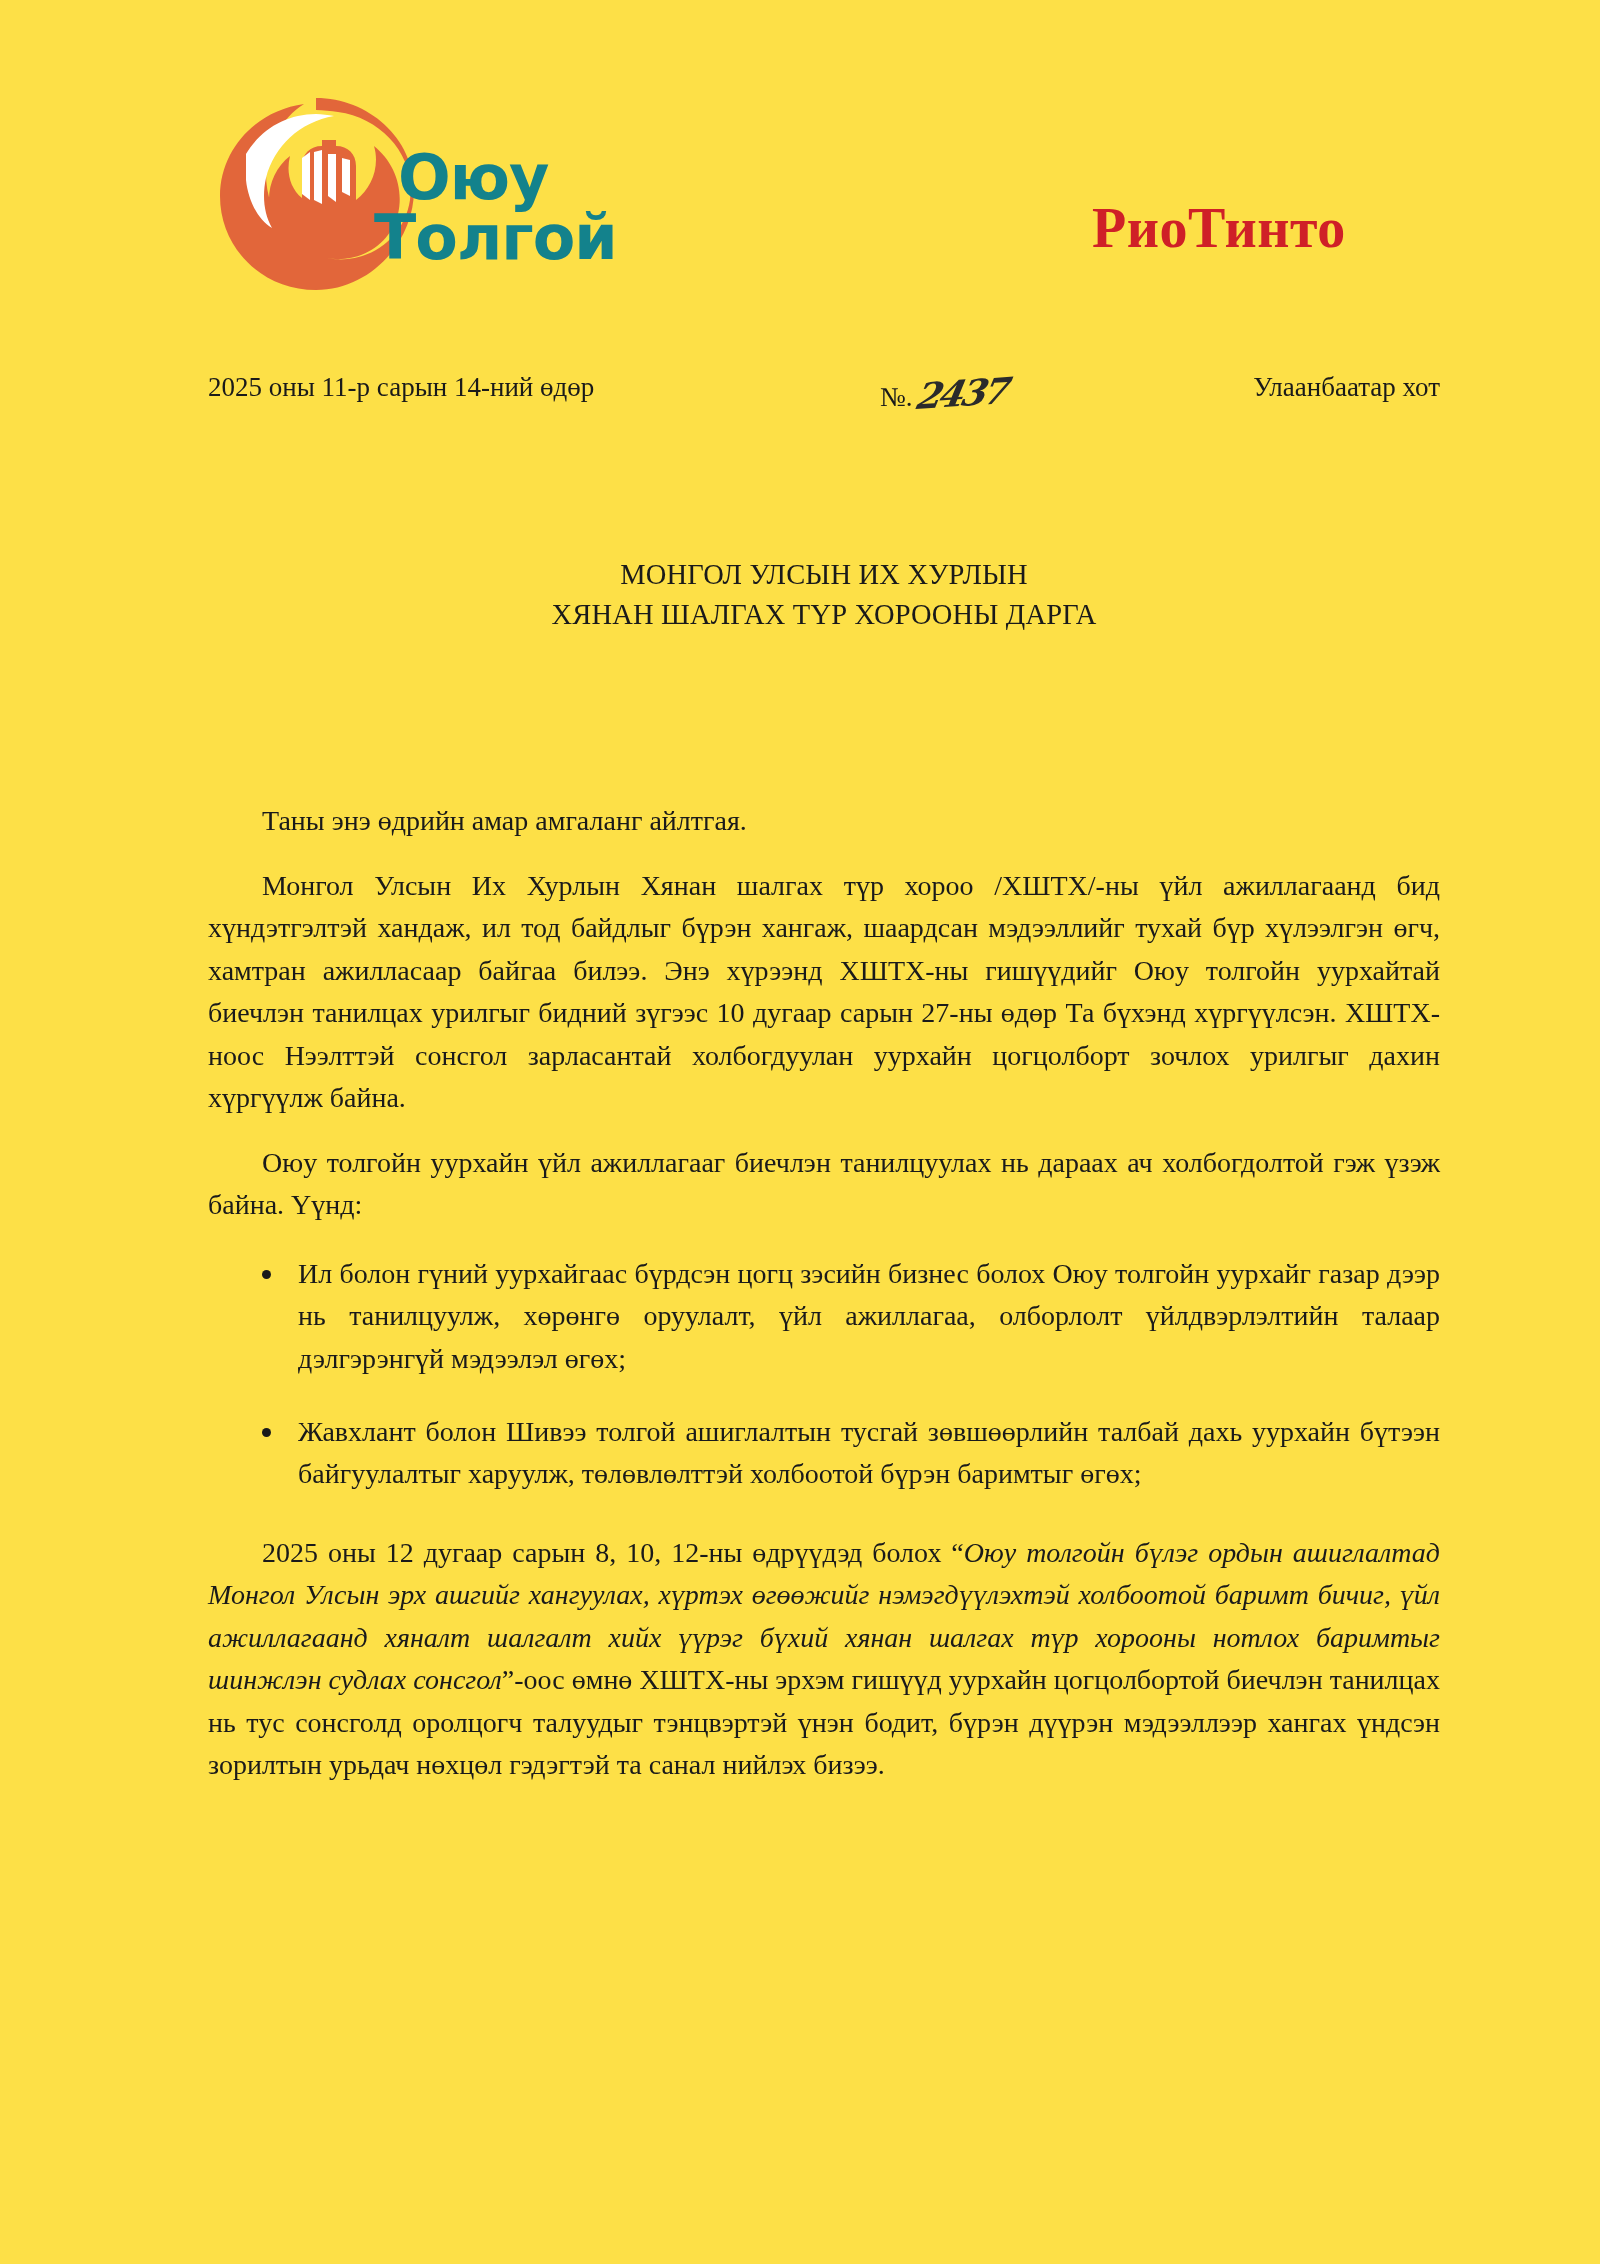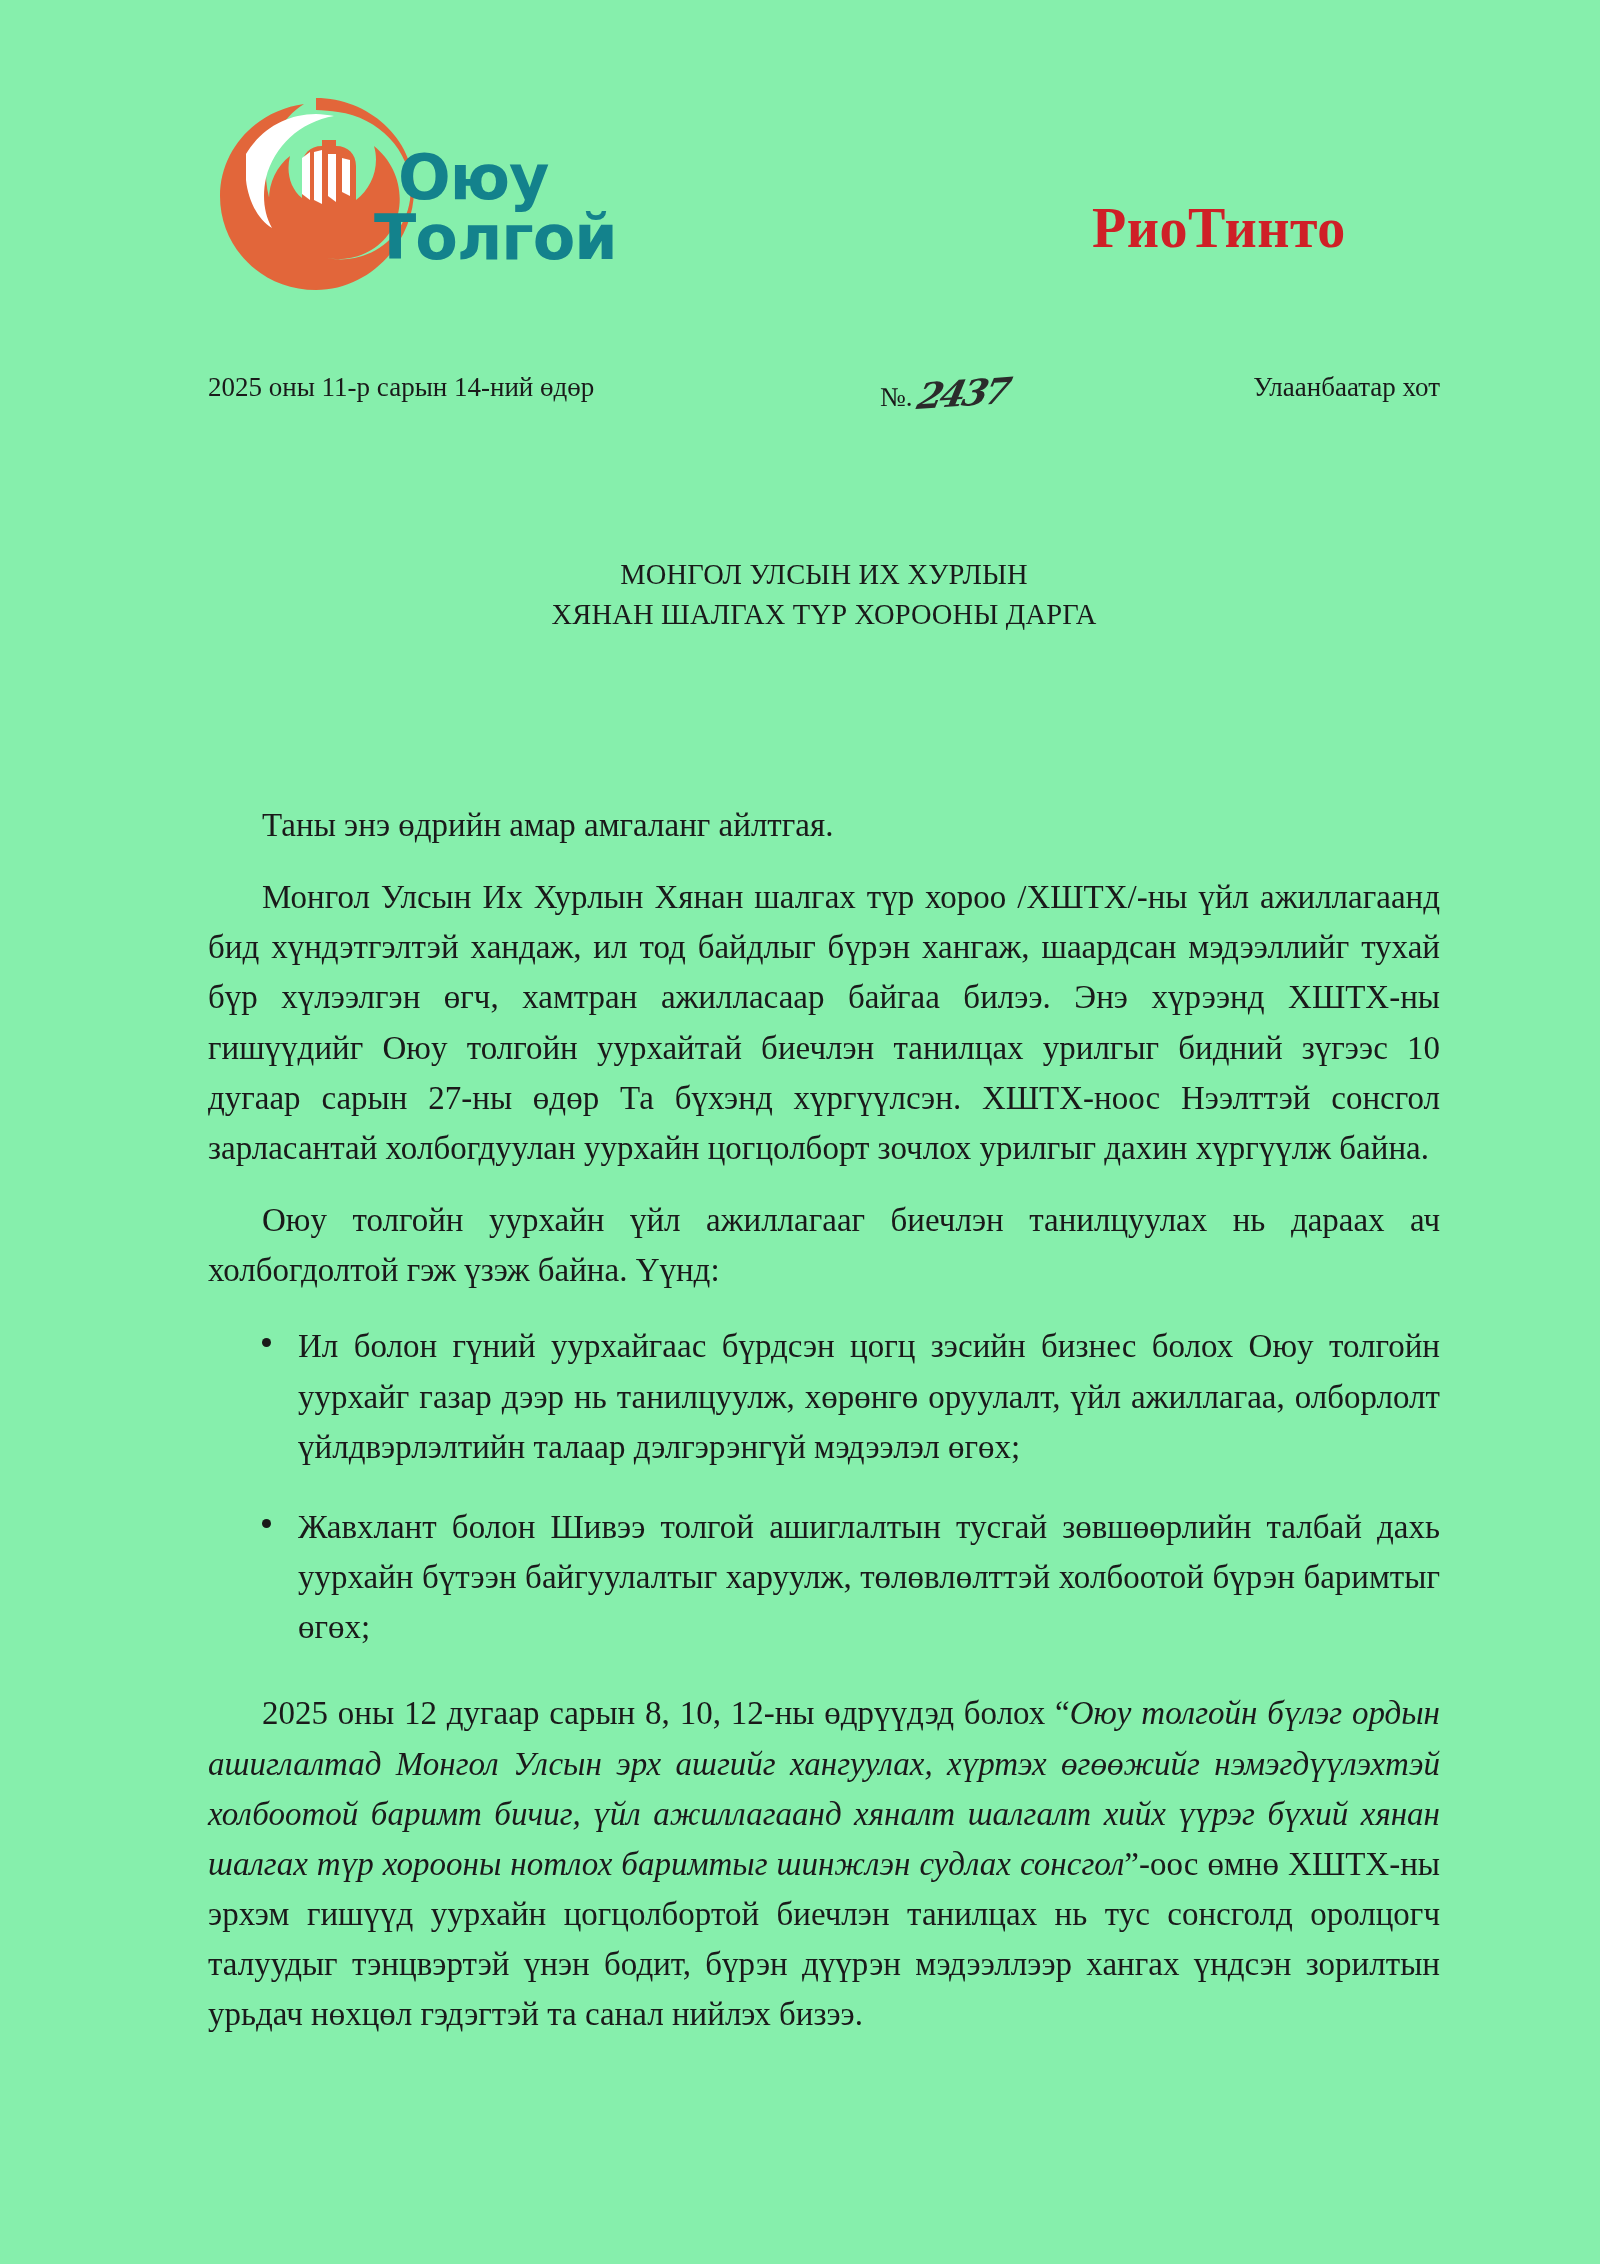--- a/index.html
+++ b/index.html
@@ -8,21 +8,21 @@
     background: #ffffff;
   }
   body {
     font-family: "Liberation Serif", "DejaVu Serif", serif;
     color: #1a1a1a;
   }
   .page {
     position: relative;
     width: 1600px;
     height: 2264px;
-    background: #86efac;
+    background: #fde047;
     overflow: hidden;
     box-sizing: border-box;
   }
 
   
   .header {
     position: absolute;
     left: 0;
     top: 0;
     width: 1600px;
@@ -122,21 +122,21 @@
     letter-spacing: 0.2px;
   }
   .addressee span { display: block; text-align: center; }
 
   
   .body {
     position: absolute;
     left: 208px;
     top: 800px;
     width: 1232px;
-    font-size: 33px;
+    font-size: 28px;
     line-height: 1.52;
   }
   .para {
     text-align: justify;
     text-justify: inter-word;
     text-indent: 54px;
     margin: 0 0 22px 0;
   }
   .para .it { font-style: italic; }
 

